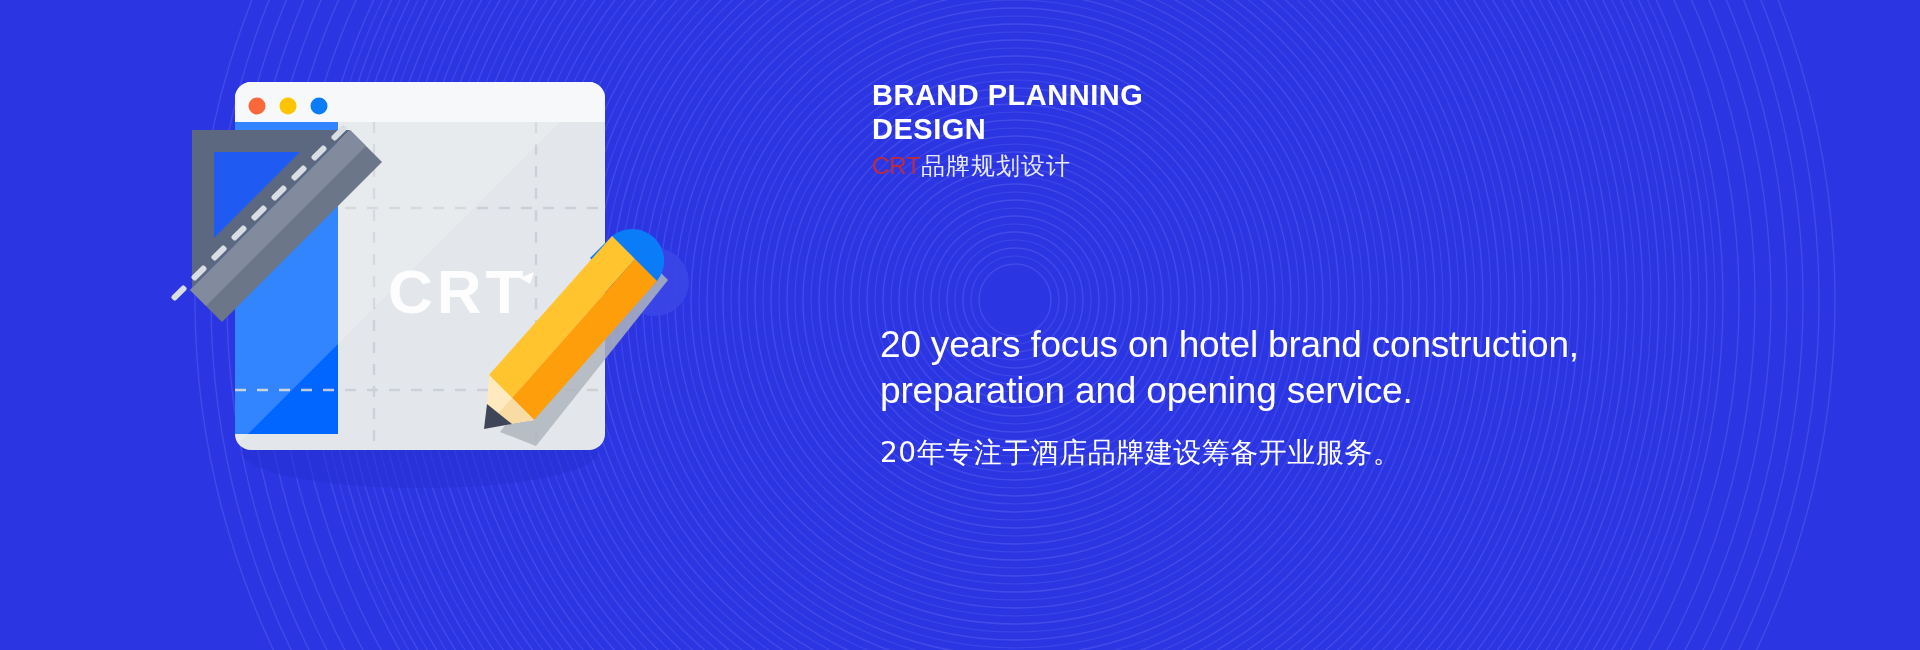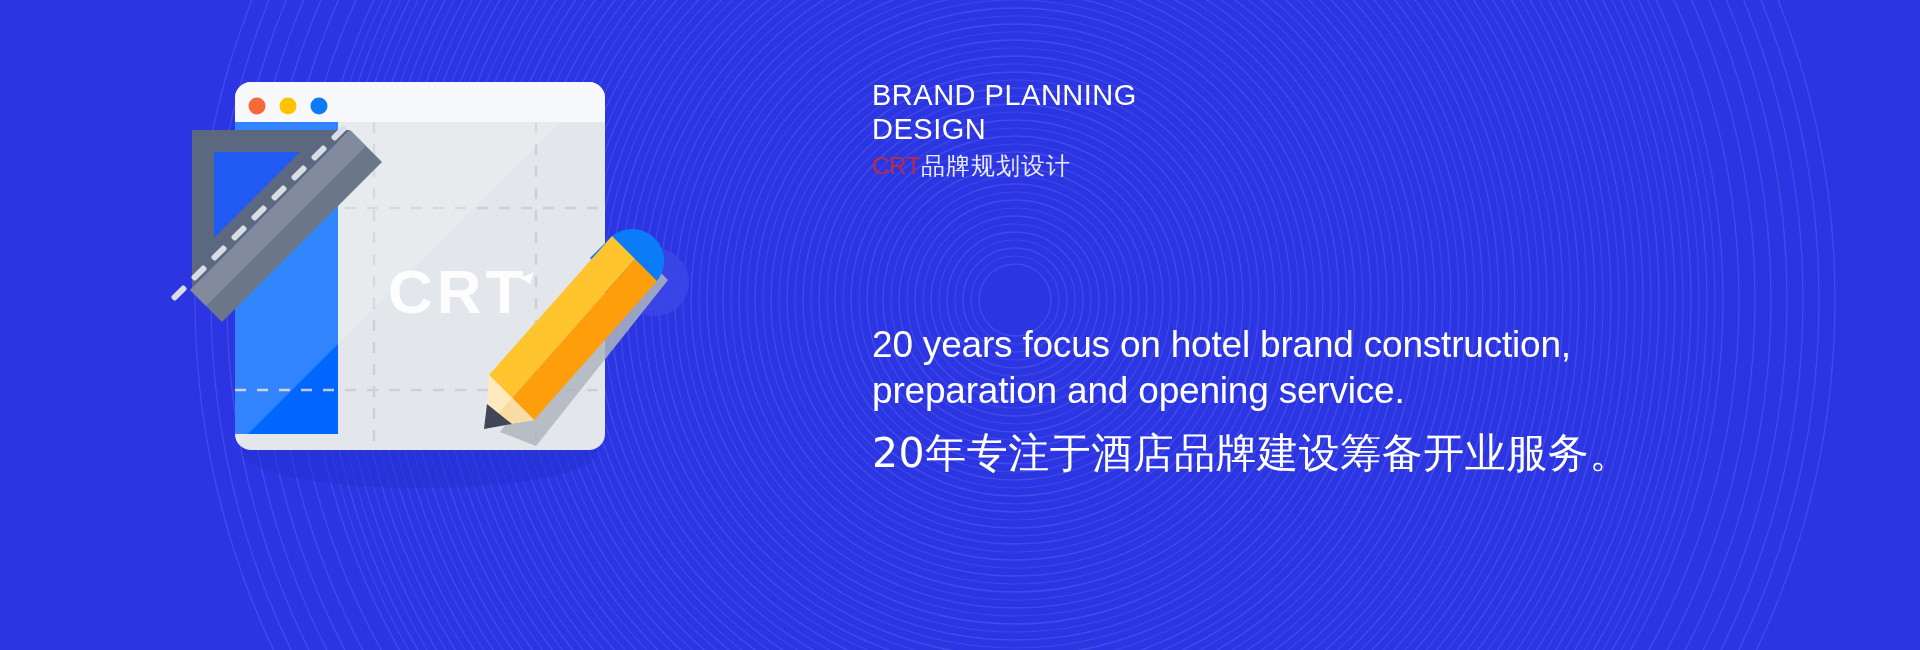--- a/index.html
+++ b/index.html
@@ -43,21 +43,21 @@
     position:absolute;
     left:10px;
     top:78px;
     width:640px;
   }
   .eyebrow .en{
     font-size:29px;
     line-height:34px;
     letter-spacing:0.5px;
     color:#ffffff;
-    font-weight:400;
+    font-weight:700;
     white-space:pre-line;
   }
   .eyebrow .cn{
     margin-top:8px;
     font-size:24px;
     line-height:24px;
     letter-spacing:1px;
     white-space:nowrap;
   }
   .eyebrow .cn .mark{
@@ -66,36 +66,36 @@
     font-weight:400;
     letter-spacing:0px;
   }
   .eyebrow .cn .zh{
     color:#E8EAF8;
     font-family:"DejaVu Sans","Liberation Sans",sans-serif;
   }
 
   .tagline{
     position:absolute;
-    left:10px;
+    left:18px;
     top:322px;
     width:1040px;
   }
   .tagline .en{
     color:#ffffff;
     font-size:37px;
     line-height:46px;
     font-weight:300;
     letter-spacing:-0.2px;
     white-space:pre-line;
   }
   .tagline .cn{
     margin-top:14px;
     color:#ffffff;
-    font-size:41px;
+    font-size:28px;
     line-height:50px;
     letter-spacing:0.5px;
     font-weight:400;
     font-family:"DejaVu Sans","Liberation Sans",sans-serif;
     white-space:nowrap;
   }
 </style>
 </head>
 <body>
 

